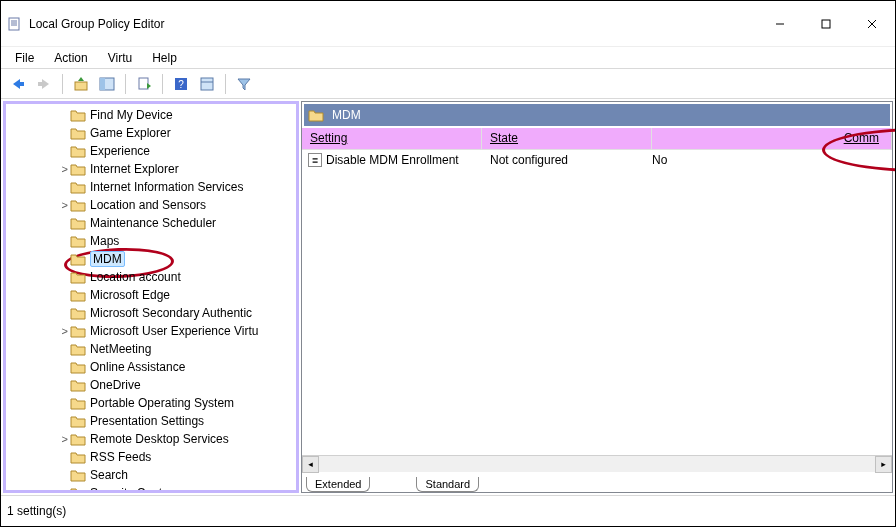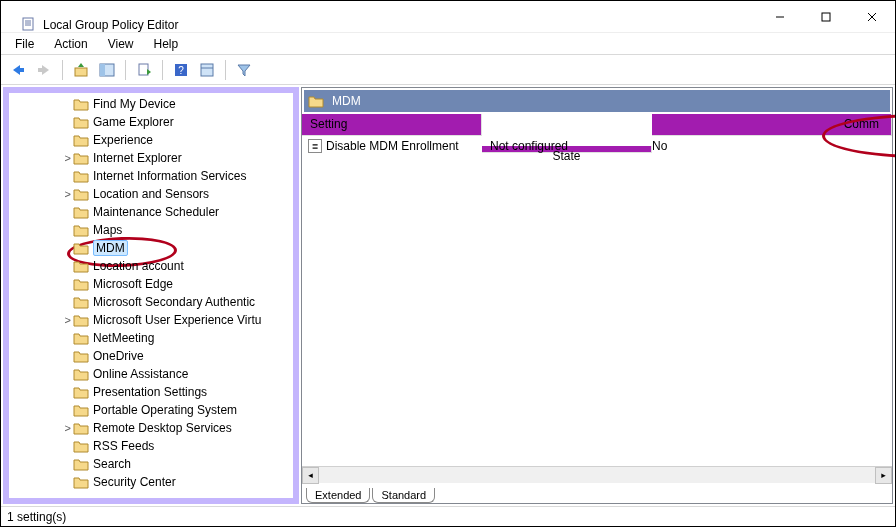--- a/index.html
+++ b/index.html
@@ -11,24 +11,24 @@
     background: #fff;
     width: 896px;
     height: 527px;
     border: 1px solid #000;
     display: flex;
     flex-direction: column;
     overflow: hidden;
   }
   
   .titlebar {
-    height: 32px;
-    display: flex;
-    align-items: flex-end;
-    padding-left: 20px;
+    height: 46px;
+    display: flex;
+    align-items: center;
+    padding-left: 6px;
     background: #fff;
     border-bottom: 1px solid #eee;
   }
   .titlebar .app-icon { width: 16px; height: 16px; margin-right: 6px; display:flex; }
   .titlebar .title { flex: 1; }
   .win-btn {
     width: 46px; height: 30px;
     display: flex; align-items: center; justify-content: center;
     font-size: 14px;
   }
@@ -60,21 +60,21 @@
   
   .main {
     flex: 1;
     display: flex;
     min-height: 0;
     padding: 2px;
     gap: 2px;
   }
   .tree-pane {
     width: 296px;
-    border: 6px solid #c4b5fd;
+    border: 3px solid #c4b5fd;
     overflow: hidden;
     position: relative;
     display:flex;
   }
   .tree-scroll {
     flex:1;
     overflow: auto;
   }
   .tree-inner { padding: 2px 0 2px 0; }
   .tree-row {
@@ -134,24 +134,25 @@
   .list-head {
     height:22px;
     display:flex;
     align-items:stretch;
     font-size:12px;
   }
   .list-head .col {
     border-right:1px solid #e0e0e0;
     border-bottom:1px solid #e0e0e0;
     padding:3px 8px;
-    background:#a21caf;
+    background:#f0abfc;
+    text-decoration:underline;
   }
   .col.setting { flex:0 0 180px; }
-  .col.state { flex:0 0 170px; text-align:center;margin-top:32px;}
+  .col.state { flex:0 0 170px; }
   .col.comment { flex:1; text-align:right; padding-right:12px;}
   .list-rows { flex:1; overflow:auto; position:relative; }
   .lrow {
     height:20px; display:flex; align-items:center;
   }
   .lrow .c-setting { flex:0 0 180px; padding-left:6px; display:flex; align-items:center; gap:4px;}
   .lrow .c-state { flex:0 0 170px; padding-left:8px;}
   .lrow .c-comment { flex:1; text-align:left; padding-right:12px;}
   .policy-ic { width:14px; height:14px; display:flex; align-items:center; justify-content:center; border:1px solid #8a8a8a; font-size:8px; background:#fff;}
   .hscroll {
@@ -161,37 +162,38 @@
   .hscroll .track{flex:1; background:#f0f0f0; position:relative;}
   .hscroll .btn{width:17px; height:17px; background:#e8e8e8; border:1px solid #c0c0c0; display:flex;align-items:center;justify-content:center; font-size:9px;}
   .circle.c2 { left:520px; top:26px; width:198px; height:44px; }
   
   .tabs {
     height:20px;
     display:flex;
     align-items:flex-end;
     padding-left:4px;
     background:#fff;
+    gap:44px;
   }
   .tab {
     border:1px solid #8a8a8a;
     border-top:none;
     padding:1px 8px;
     font-size:11px;
     border-bottom-left-radius:6px;
     border-bottom-right-radius:6px;
     margin-right:2px;
     position:relative;
     top:0;
     background:#fff;
   }
   .tab.active { background:#fff; }
   
   .statusbar {
-    height:20px;
+    height:31px;
     border-top:1px solid #d9d9d9;
     display:flex;
     align-items:center;
     padding-left:6px;
     font-size:12px;
   }
   
   .tree-scroll::-webkit-scrollbar{width:17px;height:17px;}
   .tree-scroll::-webkit-scrollbar-thumb{background:#c9c9c9;border:1px solid #a8a8a8;}
   .tree-scroll::-webkit-scrollbar-button{background:#e8e8e8;border:1px solid #c0c0c0;height:17px;}
@@ -223,21 +225,21 @@
     <svg width="10" height="10" viewBox="0 0 10 10">
         <line x1="1" y1="1" x2="9" y2="9" stroke="#000"></line>
         <line x1="9" y1="1" x2="1" y2="9" stroke="#000"></line>
       </svg>
   </div>
 </div>
 
 <div class="menubar">
   <span>File</span>
   <span>Action</span>
-  <span>View</span>
+  <span>Virtu</span>
   <span>Help</span>
 </div>
 
 <div class="toolbar">
   <div class="tbtn">
     <svg width="16" height="14" viewBox="0 0 16 14">
         <polygon points="10,2 3,7 10,12" fill="#2e7be4"></polygon>
         <rect x="9" y="5" width="5" height="4" fill="#2e7be4"></rect>
       </svg>
   </div>
@@ -420,48 +422,48 @@
             </span>
             <span class="label">NetMeeting</span>
           </div>
           <div class="tree-row">
             <span class="indent1"></span>
             <span class="folder-ic">
               <svg width="16" height="14" viewBox="0 0 16 14">
                 <polygon points="1,3 6,3 7,5 15,5 15,13 1,13" fill="#f6d98b" stroke="#b08a2e"></polygon>
               </svg>
             </span>
+            <span class="label">Online Assistance</span>
+          </div>
+          <div class="tree-row">
+            <span class="indent1"></span>
+            <span class="folder-ic">
+              <svg width="16" height="14" viewBox="0 0 16 14">
+                <polygon points="1,3 6,3 7,5 15,5 15,13 1,13" fill="#f6d98b" stroke="#b08a2e"></polygon>
+              </svg>
+            </span>
             <span class="label">OneDrive</span>
           </div>
           <div class="tree-row">
             <span class="indent1"></span>
             <span class="folder-ic">
               <svg width="16" height="14" viewBox="0 0 16 14">
                 <polygon points="1,3 6,3 7,5 15,5 15,13 1,13" fill="#f6d98b" stroke="#b08a2e"></polygon>
               </svg>
             </span>
-            <span class="label">Online Assistance</span>
+            <span class="label">Portable Operating System</span>
           </div>
           <div class="tree-row">
             <span class="indent1"></span>
             <span class="folder-ic">
               <svg width="16" height="14" viewBox="0 0 16 14">
                 <polygon points="1,3 6,3 7,5 15,5 15,13 1,13" fill="#f6d98b" stroke="#b08a2e"></polygon>
               </svg>
             </span>
             <span class="label">Presentation Settings</span>
-          </div>
-          <div class="tree-row">
-            <span class="indent1"></span>
-            <span class="folder-ic">
-              <svg width="16" height="14" viewBox="0 0 16 14">
-                <polygon points="1,3 6,3 7,5 15,5 15,13 1,13" fill="#f6d98b" stroke="#b08a2e"></polygon>
-              </svg>
-            </span>
-            <span class="label">Portable Operating System</span>
           </div>
           <div class="tree-row">
             <span class="indent1">&gt;</span>
             <span class="folder-ic">
               <svg width="16" height="14" viewBox="0 0 16 14">
                 <polygon points="1,3 6,3 7,5 15,5 15,13 1,13" fill="#f6d98b" stroke="#b08a2e"></polygon>
               </svg>
             </span>
             <span class="label">Remote Desktop Services</span>
           </div>

